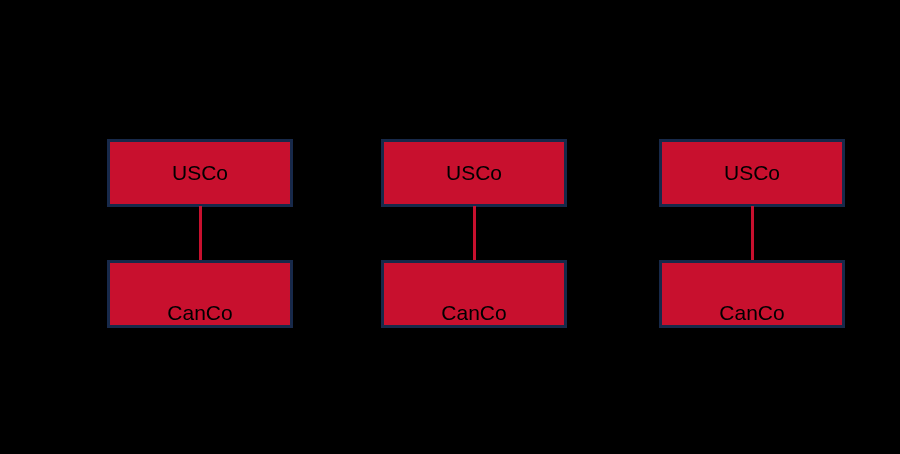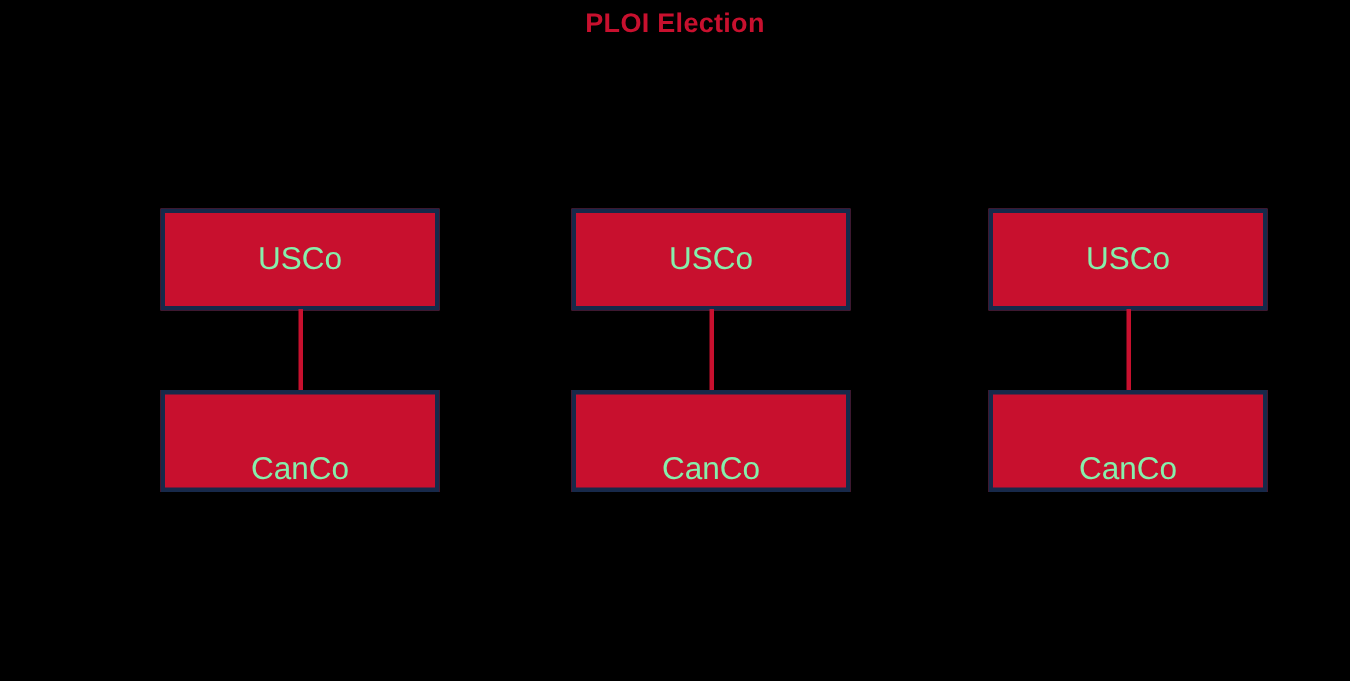--- a/index.html
+++ b/index.html
@@ -61,21 +61,21 @@
   .entity-box.parent {
     top: 139px;
     height: 68px;
   }
   .entity-box.subsidiary {
     top: 260px;
     height: 68px;
     align-items: flex-end;
   }
   .entity-label {
-    color: #86efac;
+    color: #000000;
     font-size: 21px;
     font-weight: normal;
     line-height: 24px;
     white-space: nowrap;
     text-align: center;
   }
 
   
   .connector {
     position: absolute;
@@ -84,21 +84,20 @@
     width: 3px;
     height: 55px;
     background: #C8102E;
   }
 </style>
 </head>
 <body>
 
 <div class="canvas">
 
-  <div class="diagram-title">PLOI Election</div>
 
   <div class="group group-1">
     <div class="entity-box parent">
       <span class="entity-label">USCo</span>
     </div>
     <div class="connector"></div>
     <div class="entity-box subsidiary">
       <span class="entity-label">CanCo</span>
     </div>
   </div>

